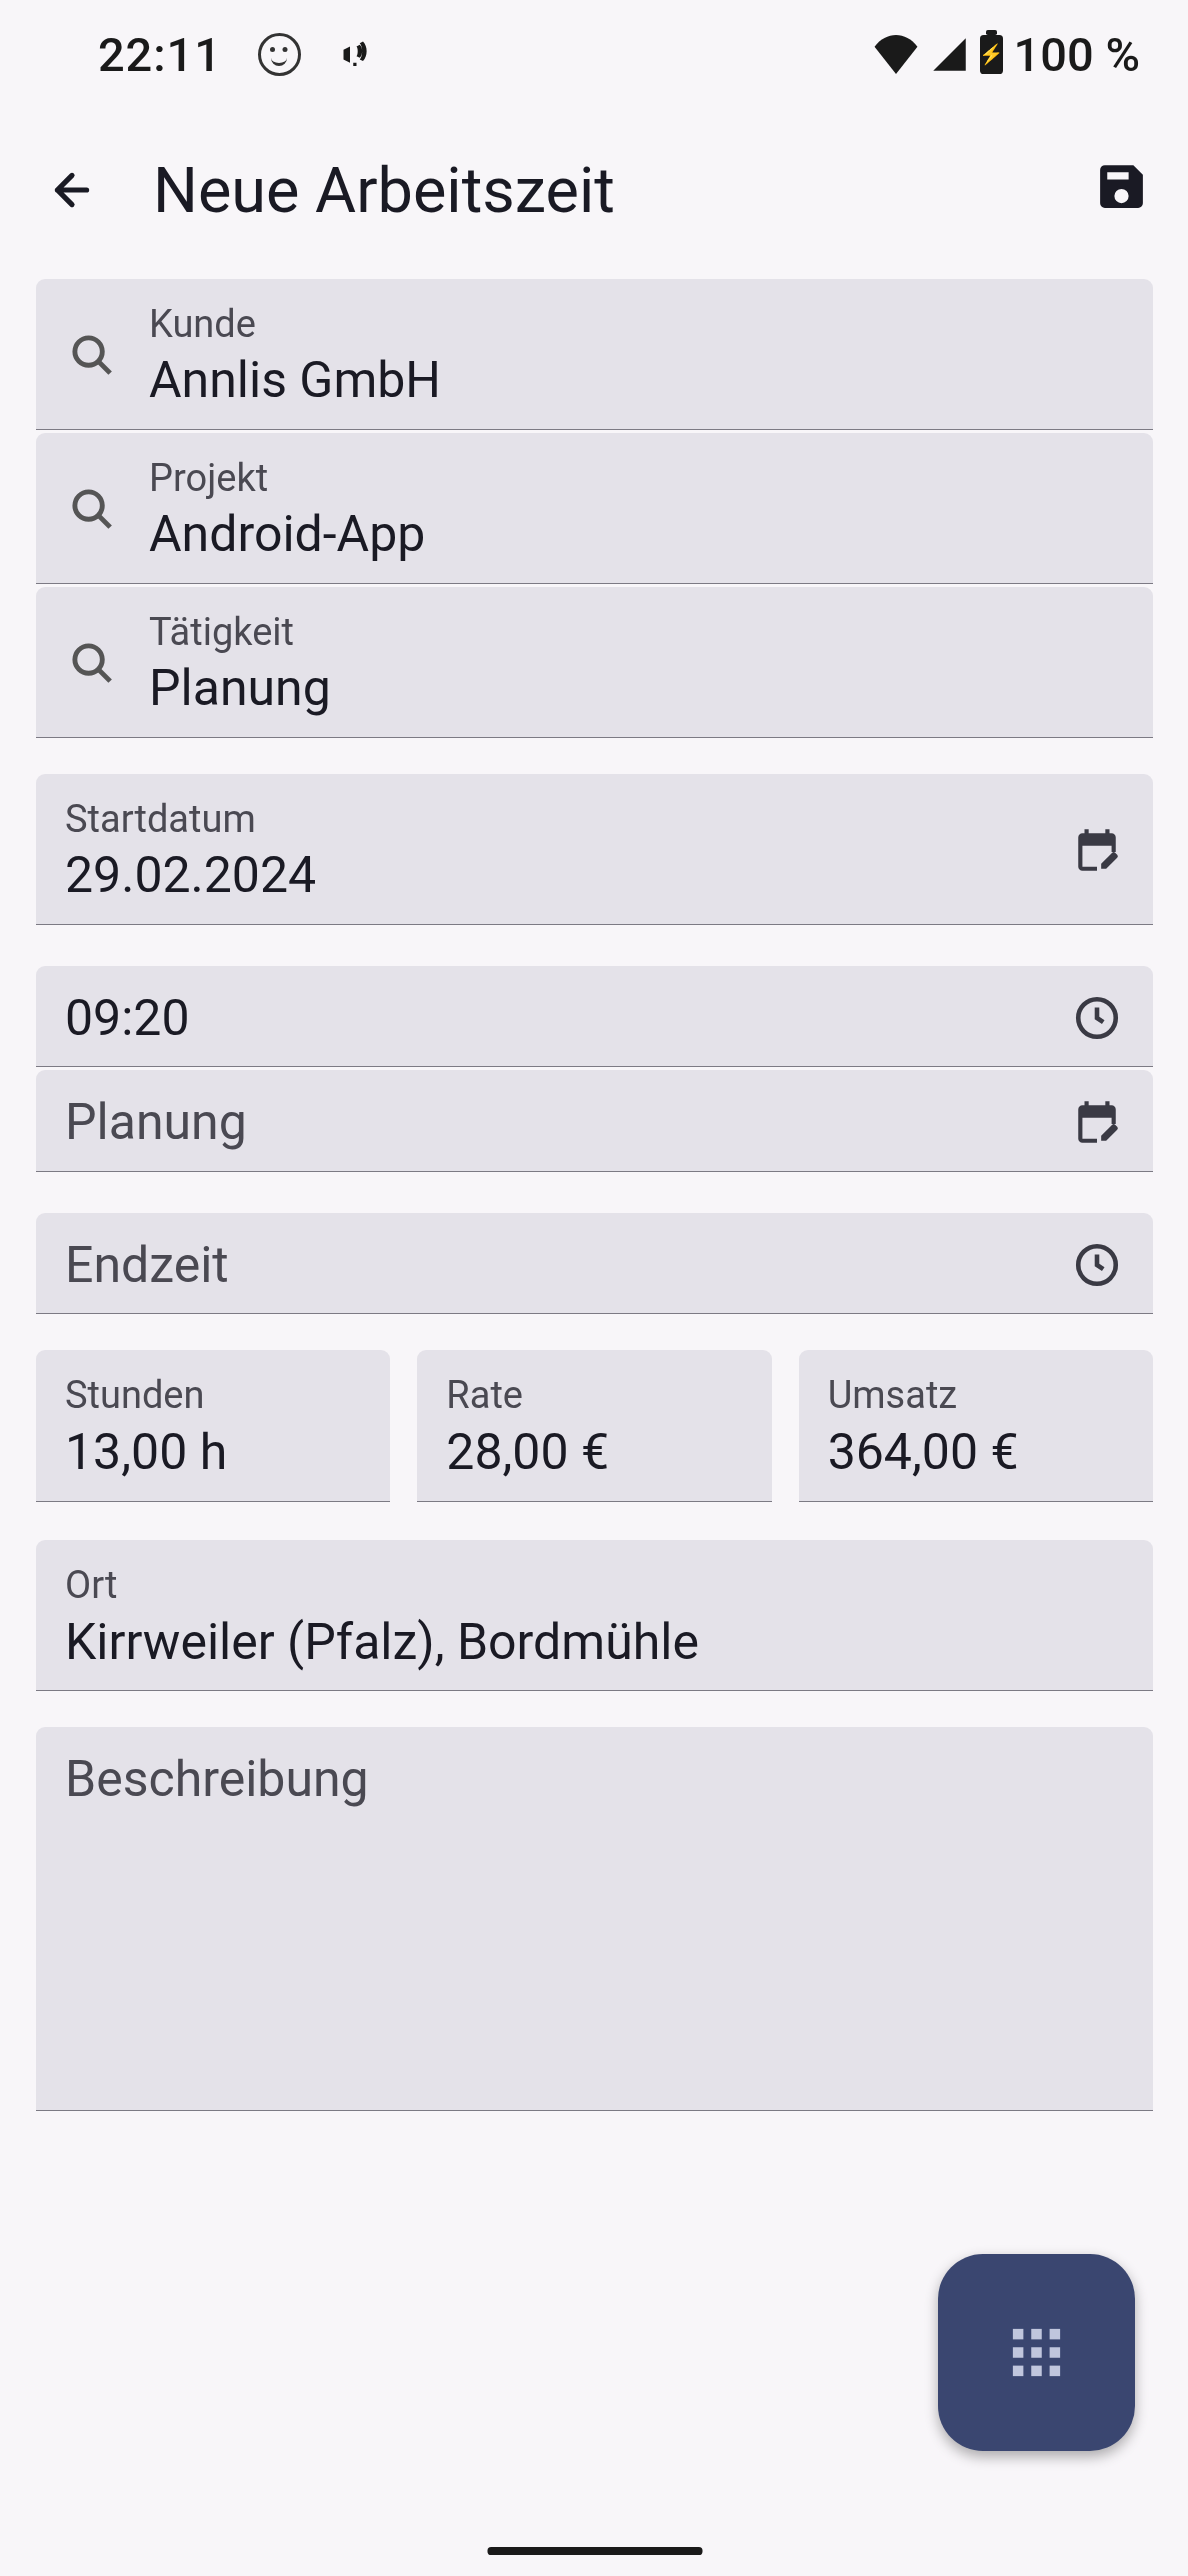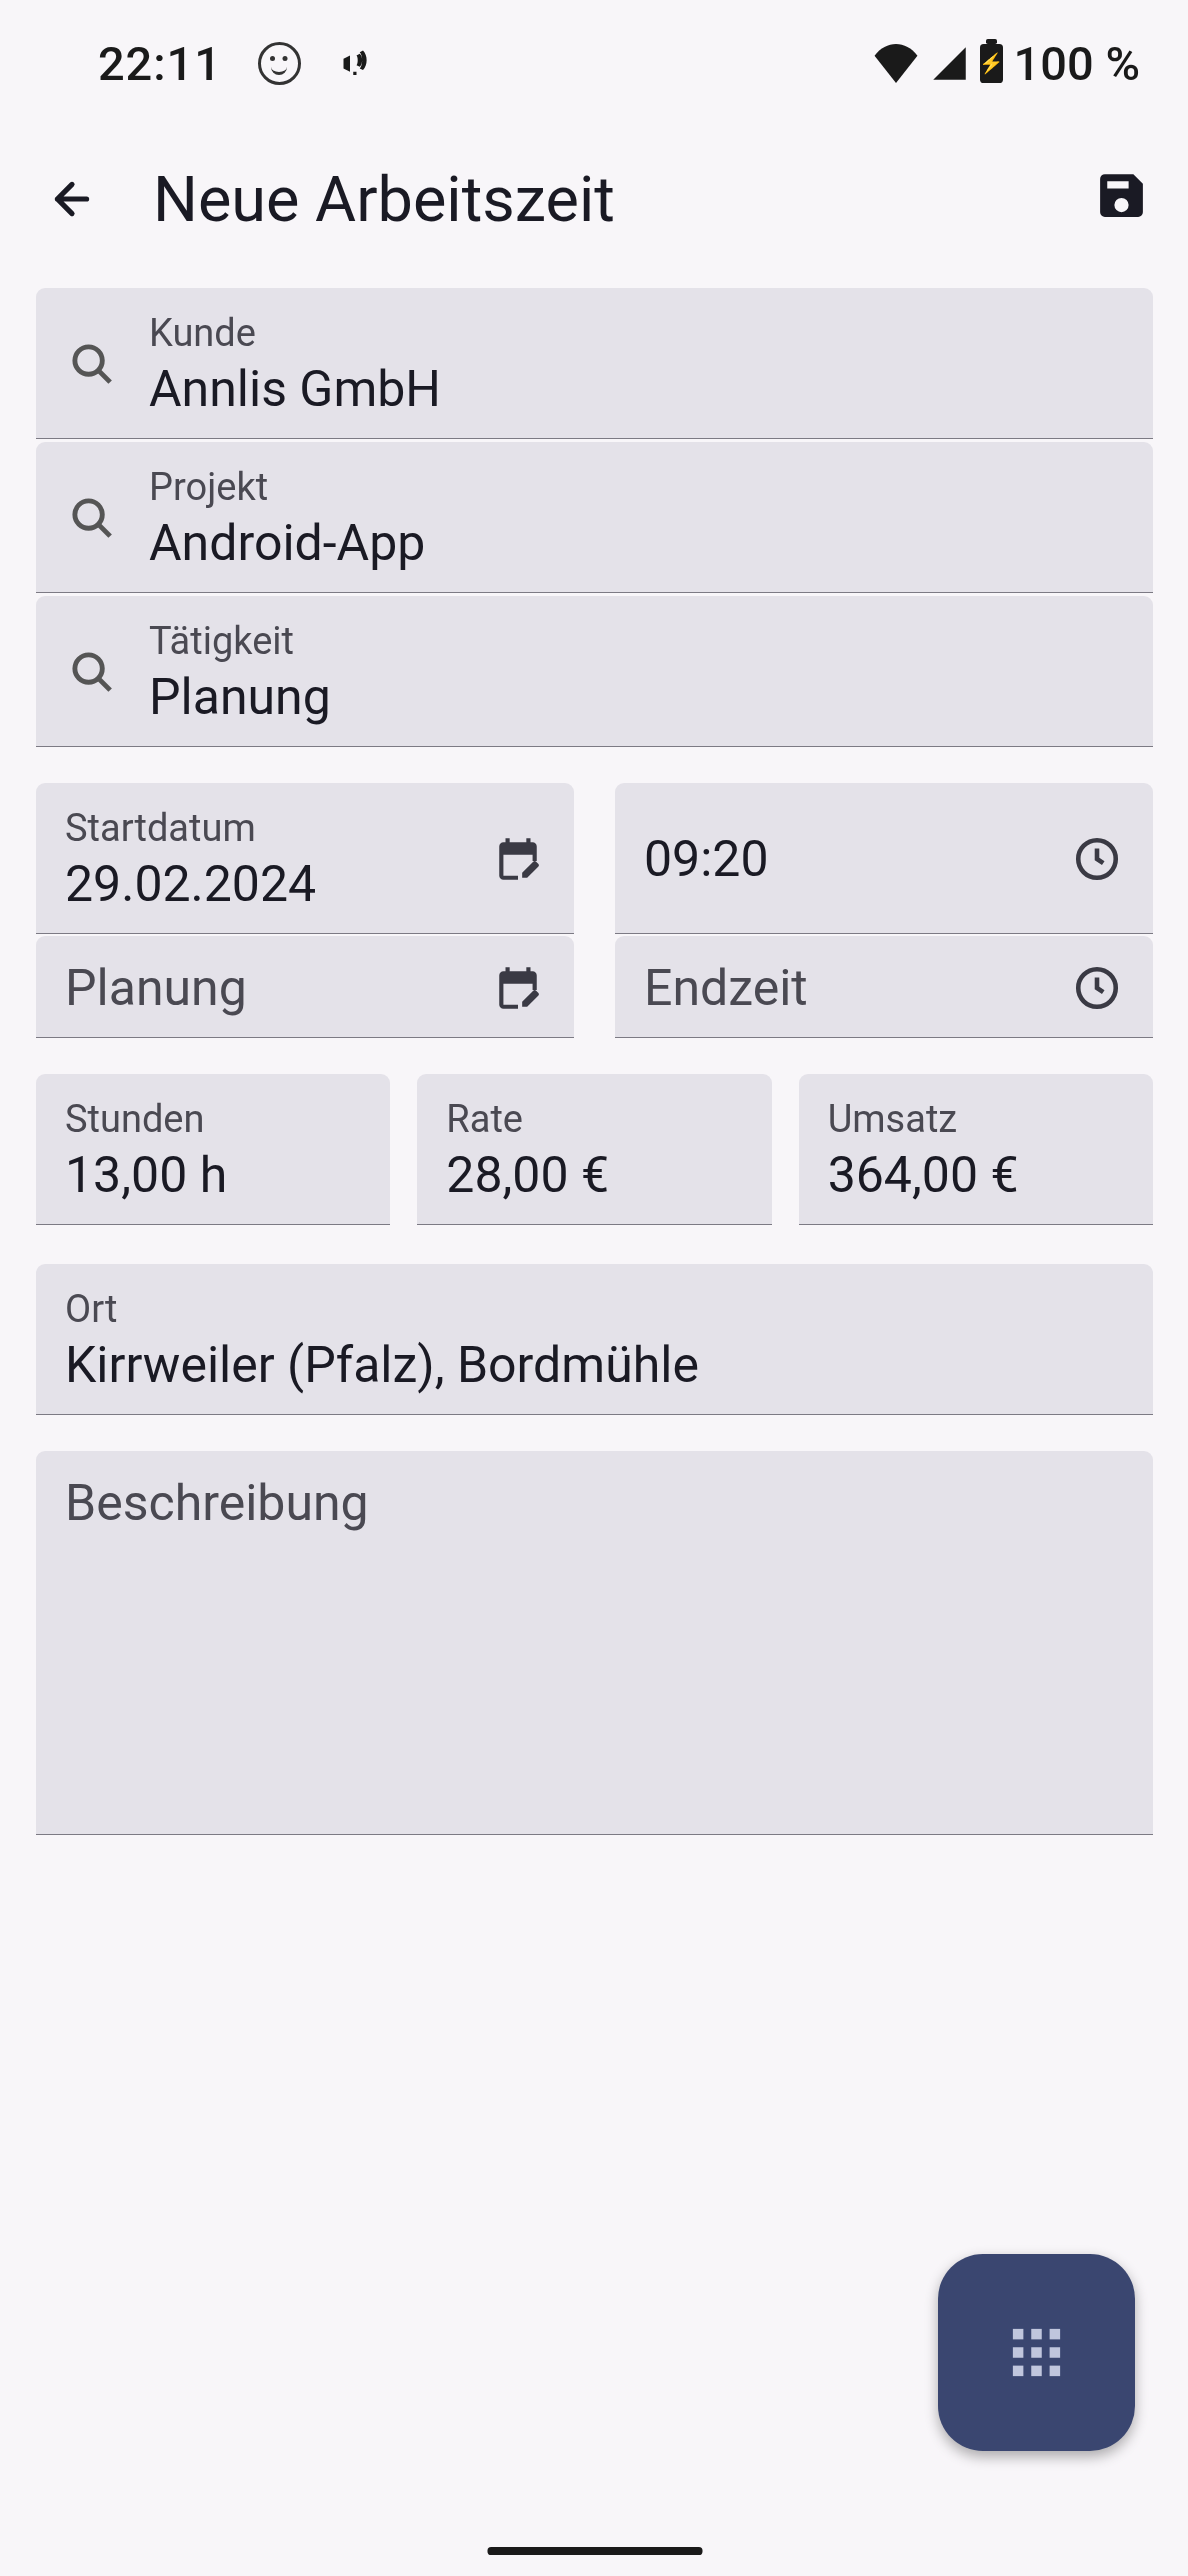--- a/index.html
+++ b/index.html
@@ -9,21 +9,21 @@
     background: #f8f6f9;
     color: #1a1a1a;
     position: relative;
   }
 
   
   .status-bar {
     display: flex;
     justify-content: space-between;
     align-items: center;
-    padding: 36px 49px 18px 98px;
+    padding: 27px 49px 18px 98px;
     font-size: 47px;
     font-weight: 500;
     color: #1a1a1a;
   }
   .status-left { display: flex; align-items: center; gap: 36px; }
   .status-right { display: flex; align-items: center; gap: 10.7px; }
   .status-time { letter-spacing: 0.9px; }
   .face-icon {
     width: 43px; height: 43px;
     border: 3.6px solid #333; border-radius: 50%;
@@ -73,21 +73,21 @@
     gap: 30px;
     margin-bottom: 2.7px;
   }
   .field .left-icon { width:54px; display:flex; justify-content:center; }
   .field .right-icon { width:54px; display:flex; justify-content:center; }
   .field-body { flex:1; }
   .field-label { font-size: 38px; color:#4a4952; margin-bottom: 5.4px; }
   .field-value { font-size: 50px; color:#1a1a24; }
   .field-placeholder { font-size: 50px; color:#4a4952; }
 
-  .row { display:flex; gap: 41px; margin-top: 36px; margin-bottom: 2.7px; }
+  .row { display:flex; gap: 41px; margin-top: 36px; margin-bottom: 2.7px; flex-direction: column; }
   .row .field { flex:1; margin-bottom: 0; }
   .row3 { display:flex; gap: 27px; margin-top: 36px; }
   .row3 .field { flex:1; }
 
   .location-field { margin-top: 36px; }
   .desc-field {
     background:#e4e2e9;
     border-bottom:1.8px solid #7c7a84;
     border-radius:9px 9px 0 0;
     padding:23px 29px;

